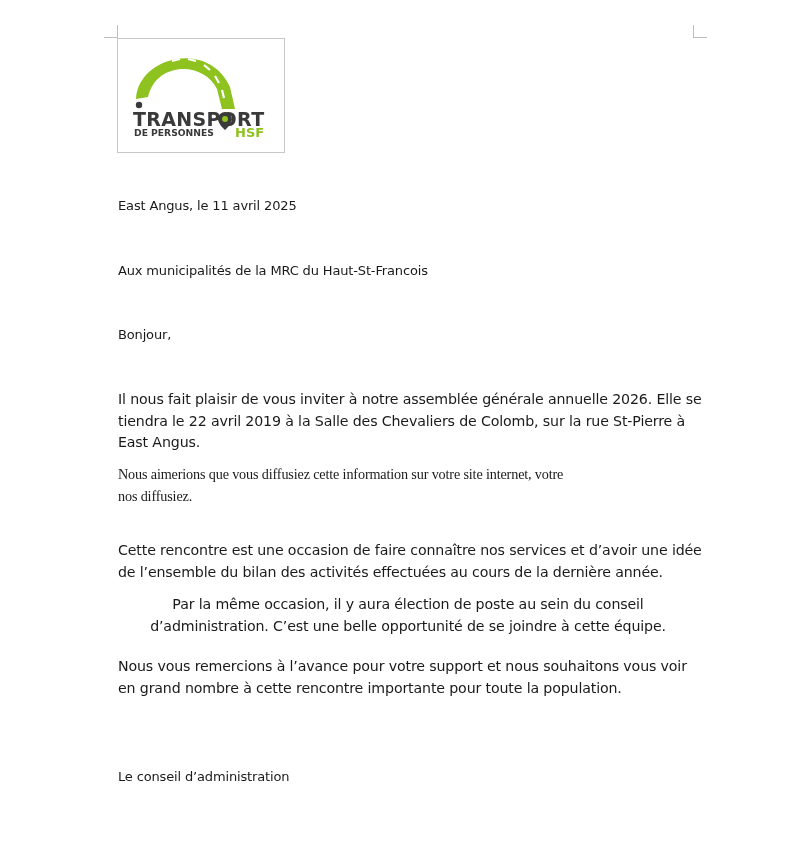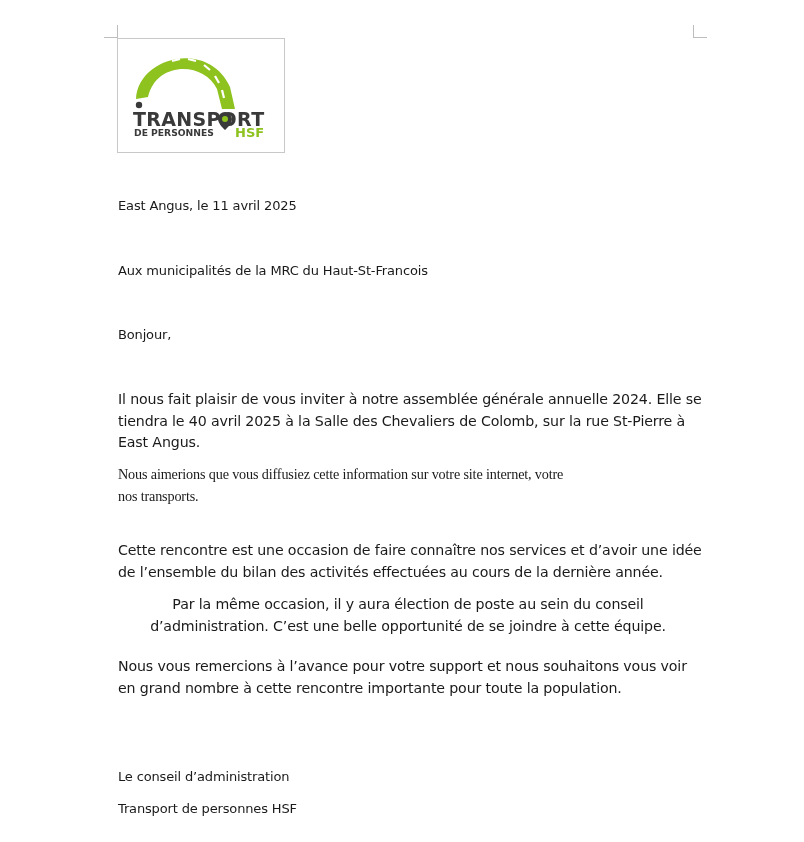--- a/index.html
+++ b/index.html
@@ -86,41 +86,40 @@
 
       <text x="117" y="98" font-family="'DejaVu Sans', sans-serif" font-weight="bold" font-size="13" fill="#8dc21f">HSF</text>
     </svg>
   </div>
 
   <div class="text" style="top:195px;">East Angus, le 11 avril 2025</div>
   <div class="text" style="top:260px;">Aux municipalités de la MRC du Haut-St-Francois</div>
   <div class="text" style="top:324px;">Bonjour,</div>
 
   <div class="para" style="top:389px;">
-    <span>Il nous fait plaisir de vous inviter à notre assemblée générale annuelle 2024.  Elle se</span>
-    <span>tiendra le 40 avril 2025 à la Salle des Chevaliers de Colomb, sur la rue St-Pierre à</span>
+    <span>Il nous fait plaisir de vous inviter à notre assemblée générale annuelle 2026.  Elle se</span>
+    <span>tiendra le 22 avril 2019 à la Salle des Chevaliers de Colomb, sur la rue St-Pierre à</span>
     <span>East Angus.</span>
   </div>
 
   <div class="para" style="top:464px;font-family:Liberation Serif, serif;">
     <span>Nous aimerions que vous diffusiez cette information sur votre site internet, votre</span>
-    <span>nos transports.</span>
+    <span>nos diffusiez.</span>
   </div>
 
   <div class="para" style="top:540px;">
     <span>Cette rencontre est une occasion de faire connaître nos services et d’avoir une idée</span>
     <span>de l’ensemble du bilan des activités effectuées au cours de la dernière année.</span>
   </div>
 
   <div class="para" style="top:594px;text-align:center;">
     <span>Par la même occasion, il y aura élection de poste au sein du conseil</span>
     <span>d’administration.  C’est une belle opportunité de se joindre à cette équipe.</span>
   </div>
 
   <div class="para" style="top:648px;margin-top:8px;">
     <span>Nous vous remercions à l’avance pour votre support et nous souhaitons vous voir</span>
     <span>en grand nombre à cette rencontre importante pour toute la population.</span>
   </div>
 
   <div class="text" style="top:766px;">Le conseil d’administration</div>
-  <div class="text" style="top:798px;">Transport de personnes HSF</div>
 
 </div>
 
 </body></html>

